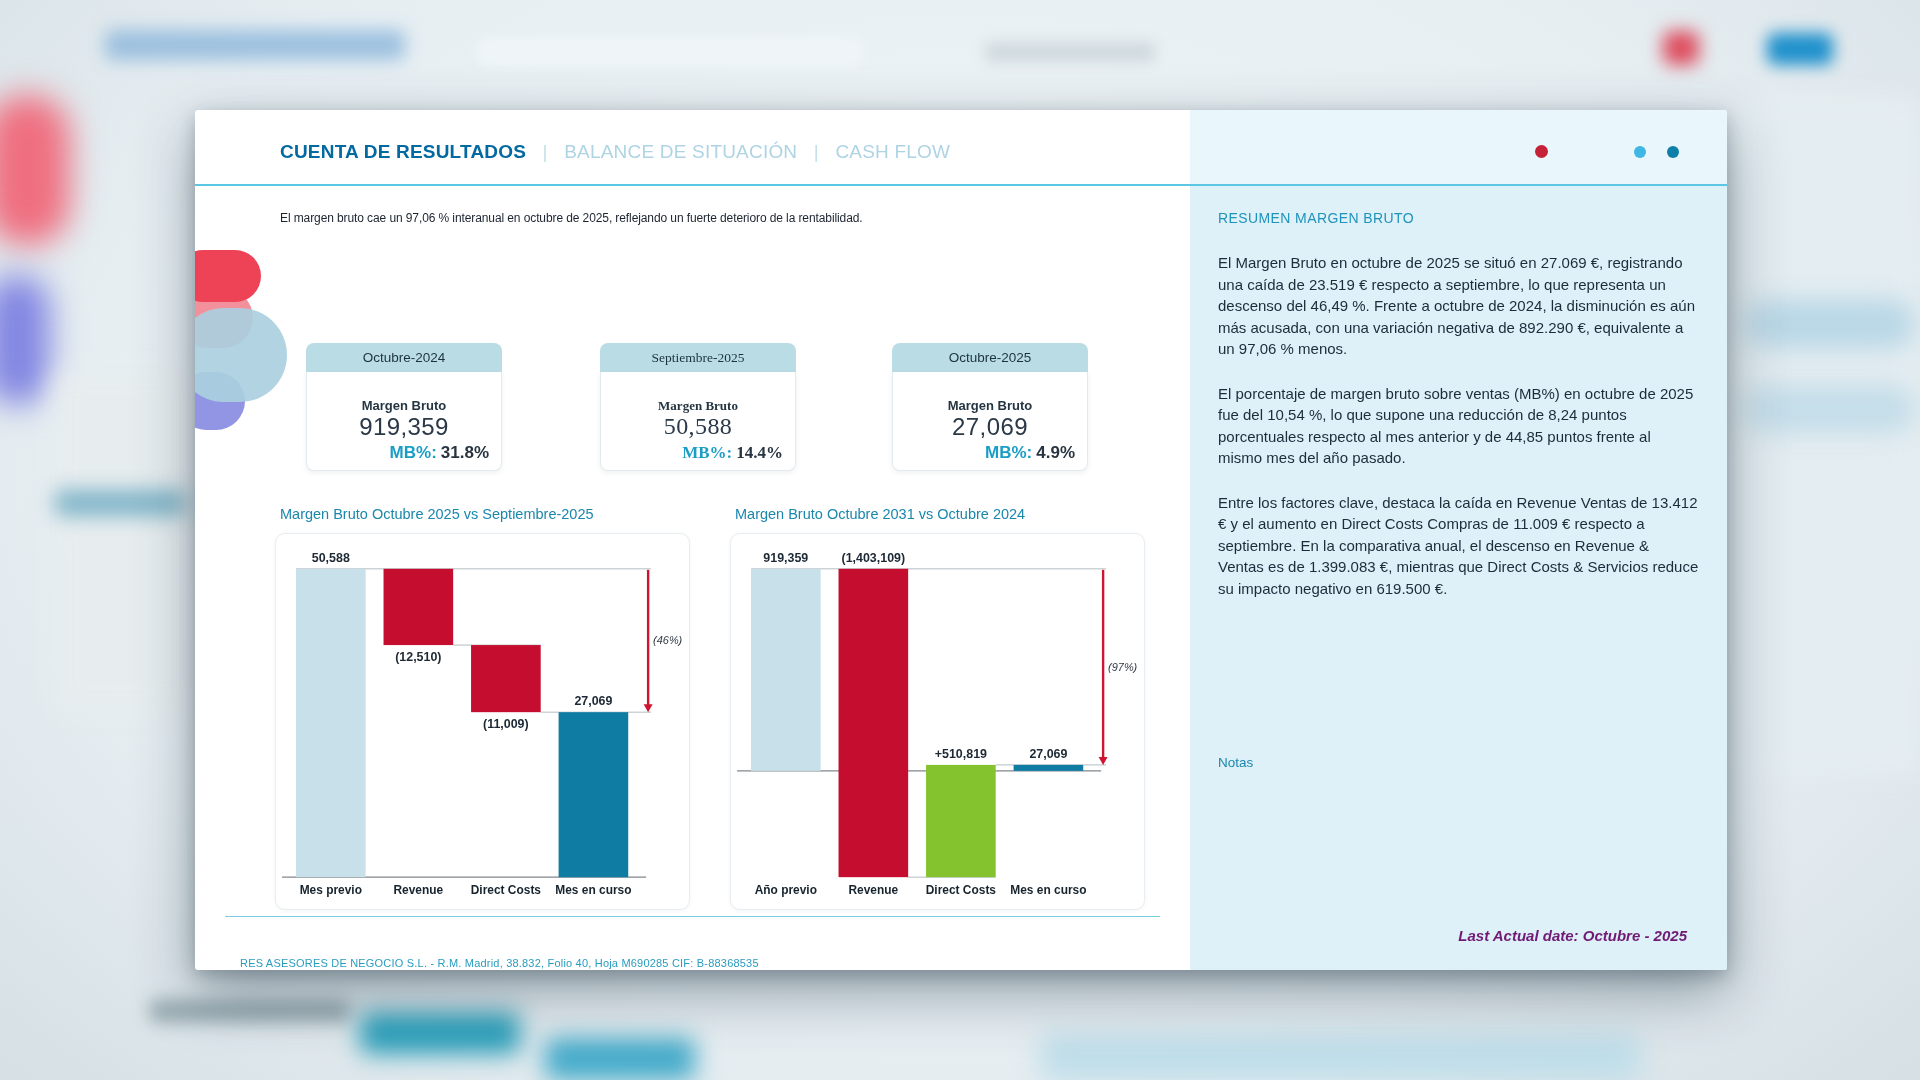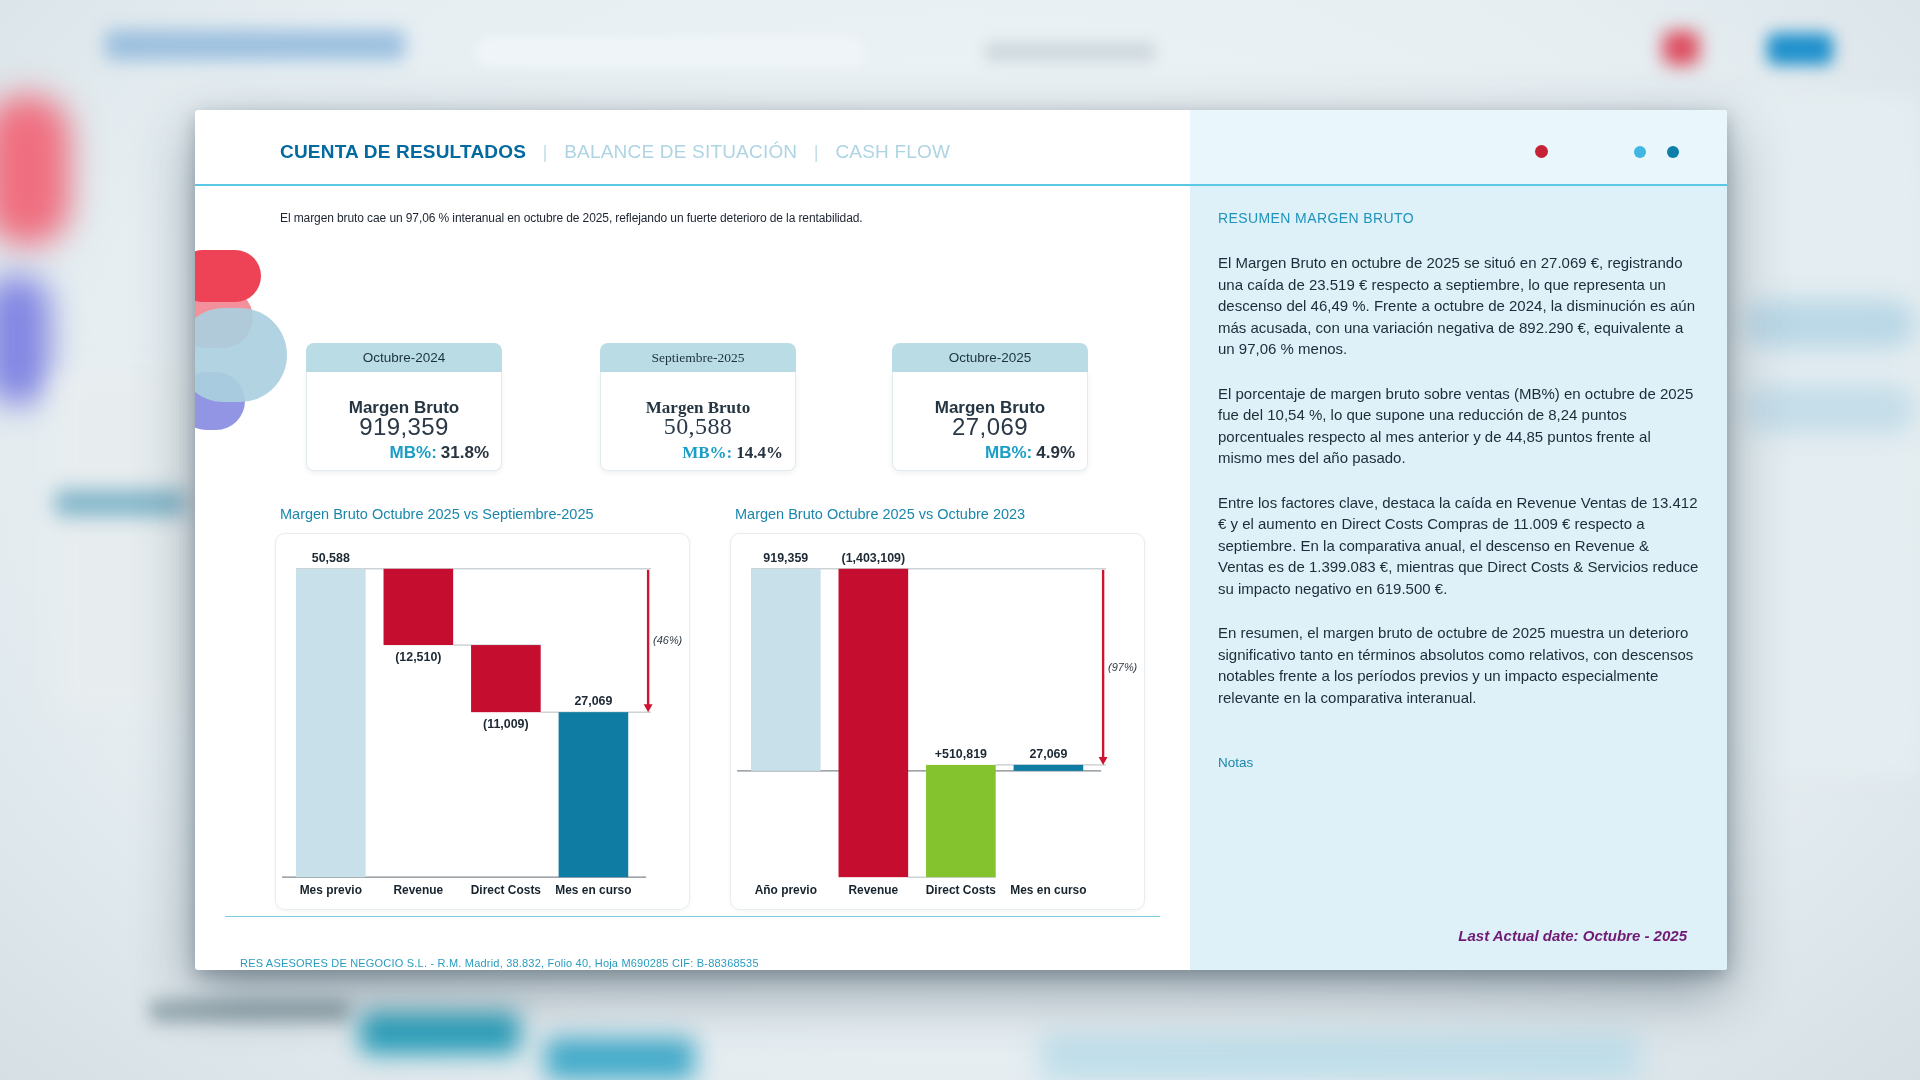--- a/index.html
+++ b/index.html
@@ -38,21 +38,21 @@
     font-weight:500; color:#1c2430; letter-spacing:-.1px; z-index:4; }
   .subtitle { position:absolute; top:196px; left:85px; font-size:15px; color:#1b87ad; z-index:4; }
 
   
   .cards-row { position:absolute; top:233px; left:111px; height:130px; width:880px; }
   .scard { position:absolute; width:196px; height:128px; }
   .scard-h { height:29px; background:#badce5; border-radius:8px 8px 0 0; text-align:center;
     font-size:13.5px; color:#1c333d; line-height:29px; }
   .scard-b { position:relative; height:99px; background:#fff; border:1px solid #e3eaee; border-top:none;
     border-radius:0 0 8px 8px; box-shadow:0 2px 5px rgba(40,60,75,.08); }
-  .metric-label { position:absolute; top:26px; width:100%; text-align:center; font-size:17px; font-weight:700; color:#253642; }
+  .metric-label { position:absolute; top:26px; width:100%; text-align:center; font-size:13px; font-weight:700; color:#253642; }
   .metric-value { position:absolute; top:41px; width:100%; text-align:center; font-size:24px; font-weight:400; color:#2a3847; letter-spacing:.4px; }
   .mb-row { position:absolute; right:12px; bottom:7px; font-size:17px;padding-left:24px; }
   .mb-label { color:#1b9ec6; font-weight:700; }
   .mb-value { color:#283541; font-weight:600; margin-left:4px; }
 
   
   .chart-title { position:absolute; font-size:14.5px; color:#1b87ad; z-index:4; }
   .chart-title.c0 { top:396px; left:85px; }
   .chart-title.c1 { top:396px; left:540px; }
   .chart-card { position:absolute; top:423px; width:415px; height:377px; background:#fff;
@@ -145,21 +145,21 @@
         <div class="scard-h">Octubre-2025</div>
         <div class="scard-b">
           <div class="metric-label">Margen Bruto</div>
           <div class="metric-value">27,069</div>
           <div class="mb-row"><span class="mb-label">MB%:</span><span class="mb-value">4.9%</span></div>
         </div>
       </div>
     </div>
 
     <div class="chart-title c0">Margen Bruto Octubre 2025 vs Septiembre-2025</div>
-    <div class="chart-title c1">Margen Bruto Octubre 2025 vs Octubre 2023</div>
+    <div class="chart-title c1">Margen Bruto Octubre 2031 vs Octubre 2024</div>
 
     <div class="chart-card c0">
       <svg width="413" height="375" viewBox="0 0 415 377">
           <line x1="6" y1="345" x2="372" y2="345" stroke="#80878e" stroke-width="1.2"></line>
           <line x1="20" y1="35" x2="377" y2="35" stroke="#b4bcc2" stroke-width="1"></line>
           <line x1="178" y1="111.66047283940856" x2="266" y2="111.66047283940856" stroke="#b4bcc2" stroke-width="1"></line>
           <line x1="266" y1="179.12291452518383" x2="377" y2="179.12291452518383" stroke="#b4bcc2" stroke-width="1"></line>
           <rect x="20" y="35" width="70" height="310" fill="#c7e0ea"></rect>
           <text x="55" y="28" text-anchor="middle" font-size="12.5" font-weight="600" fill="#1c2833">50,588</text>
           <text x="55" y="362" text-anchor="middle" font-size="12" font-weight="600" fill="#17242e">Mes previo</text>
@@ -210,20 +210,19 @@
     <div class="dots">
       <span class="dot dot-red" style="background: rgb(198, 34, 55);"></span>
       <span class="dot dot-cyan" style="background: rgb(63, 182, 228);"></span>
       <span class="dot dot-teal" style="background: rgb(13, 127, 168);"></span>
     </div>
     <div class="panel-title">RESUMEN MARGEN BRUTO</div>
     <div class="panel-body">
       <p>El Margen Bruto en octubre de 2025 se situó en 27.069 €, registrando una caída de 23.519 € respecto a septiembre, lo que representa un descenso del 46,49 %. Frente a octubre de 2024, la disminución es aún más acusada, con una variación negativa de 892.290 €, equivalente a un 97,06 % menos.</p>
       <p>El porcentaje de margen bruto sobre ventas (MB%) en octubre de 2025 fue del 10,54 %, lo que supone una reducción de 8,24 puntos porcentuales respecto al mes anterior y de 44,85 puntos frente al mismo mes del año pasado.</p>
       <p>Entre los factores clave, destaca la caída en Revenue Ventas de 13.412 € y el aumento en Direct Costs Compras de 11.009 € respecto a septiembre. En la comparativa anual, el descenso en Revenue &amp; Ventas es de 1.399.083 €, mientras que Direct Costs &amp; Servicios reduce su impacto negativo en 619.500 €.</p>
-      <p>En resumen, el margen bruto de octubre de 2025 muestra un deterioro significativo tanto en términos absolutos como relativos, con descensos notables frente a los períodos previos y un impacto especialmente relevante en la comparativa interanual.</p>
     </div>
     <div class="notes-link">Notas</div>
     <div class="last-actual">Last Actual date: Octubre - 2025</div>
   </div>
 
   <div class="divider"></div>
 </div>
 
 </body></html>

